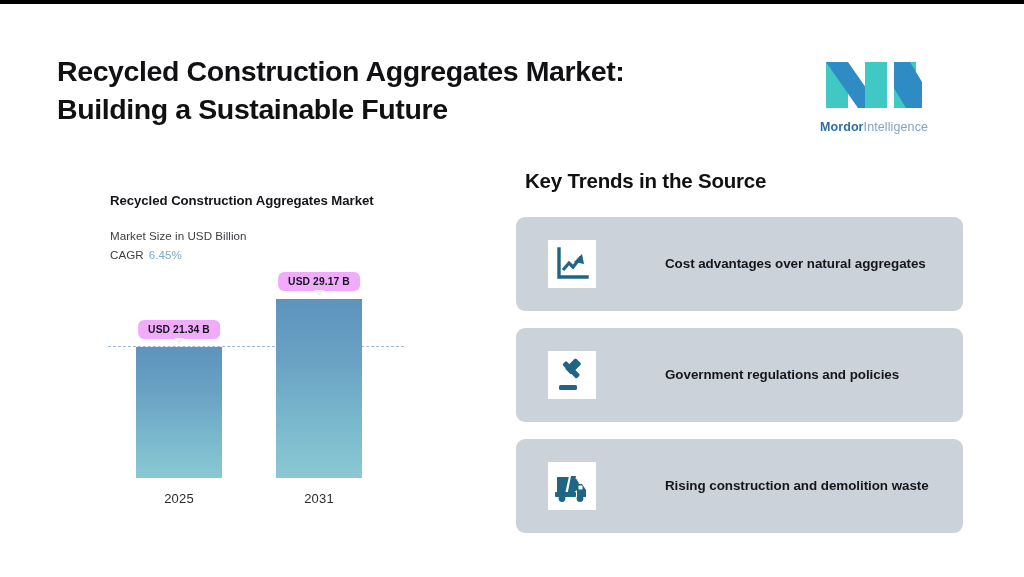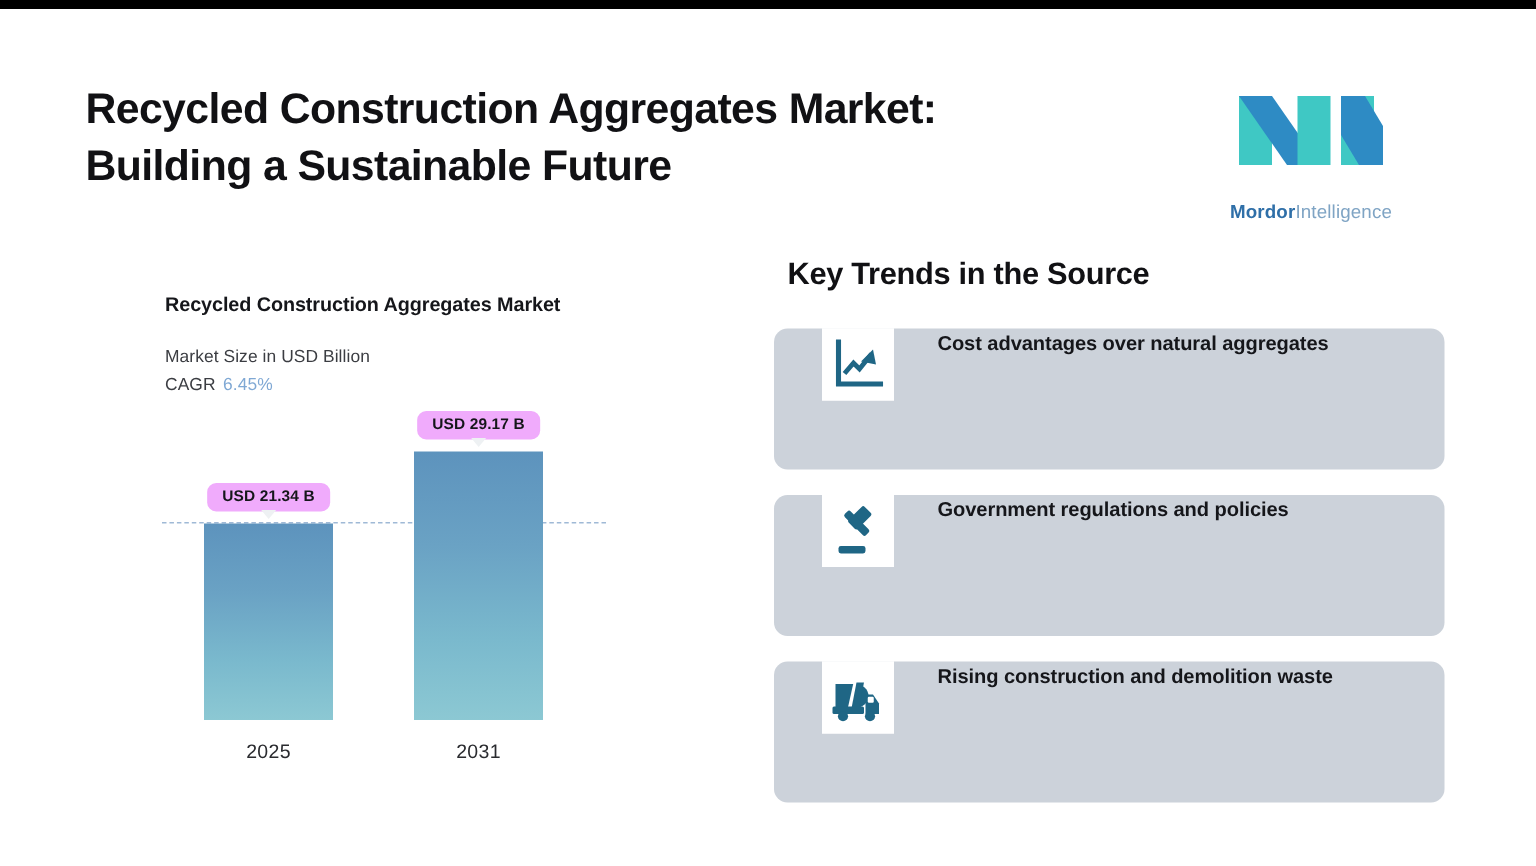--- a/index.html
+++ b/index.html
@@ -10,21 +10,21 @@
     background: #ffffff;
     font-family: "Liberation Sans", sans-serif;
     overflow: hidden;
   }
 
   #page {
     position: relative;
     width: 1024px;
     height: 577px;
     background: #ffffff;
-    border-top: 6px solid #000000;
+    border-top: 4px solid #000000;
   }
 
   
   #header-title {
     position: absolute;
     left: 57px;
     top: 49px;
     width: 660px;
     font-size: 28.5px;
     font-weight: bold;
@@ -42,21 +42,21 @@
     width: 112px;
     height: 76px;
   }
   #brand-mark {
     position: relative;
     width: 112px;
     height: 54px;
   }
   #brand-mark svg { display: block; }
   #brand-wordmark {
-    margin-top: 20px;
+    margin-top: 8px;
     text-align: center;
     font-size: 12.5px;
     letter-spacing: 0.1px;
     white-space: nowrap;
   }
   #brand-wordmark .w-bold { font-weight: bold; color: #2f6fa8; }
   #brand-wordmark .w-light { font-weight: normal; color: #7fa4c4; }
 
   
   #chart-panel {
@@ -220,20 +220,22 @@
   }
 
   .trend-card {
     position: absolute;
     left: 0px;
     width: 447px;
     height: 94px;
     background: #ccd2da;
     border-radius: 9px;
     display: flex;
+    align-items: center;
+    gap: 40px;
   }
   #trend-card-0 { top: 48px; }
   #trend-card-1 { top: 159px; }
   #trend-card-2 { top: 270px; }
 
   .trend-icon-box {
     width: 48px;
     height: 48px;
     margin-left: 32px;
     background: #ffffff;

